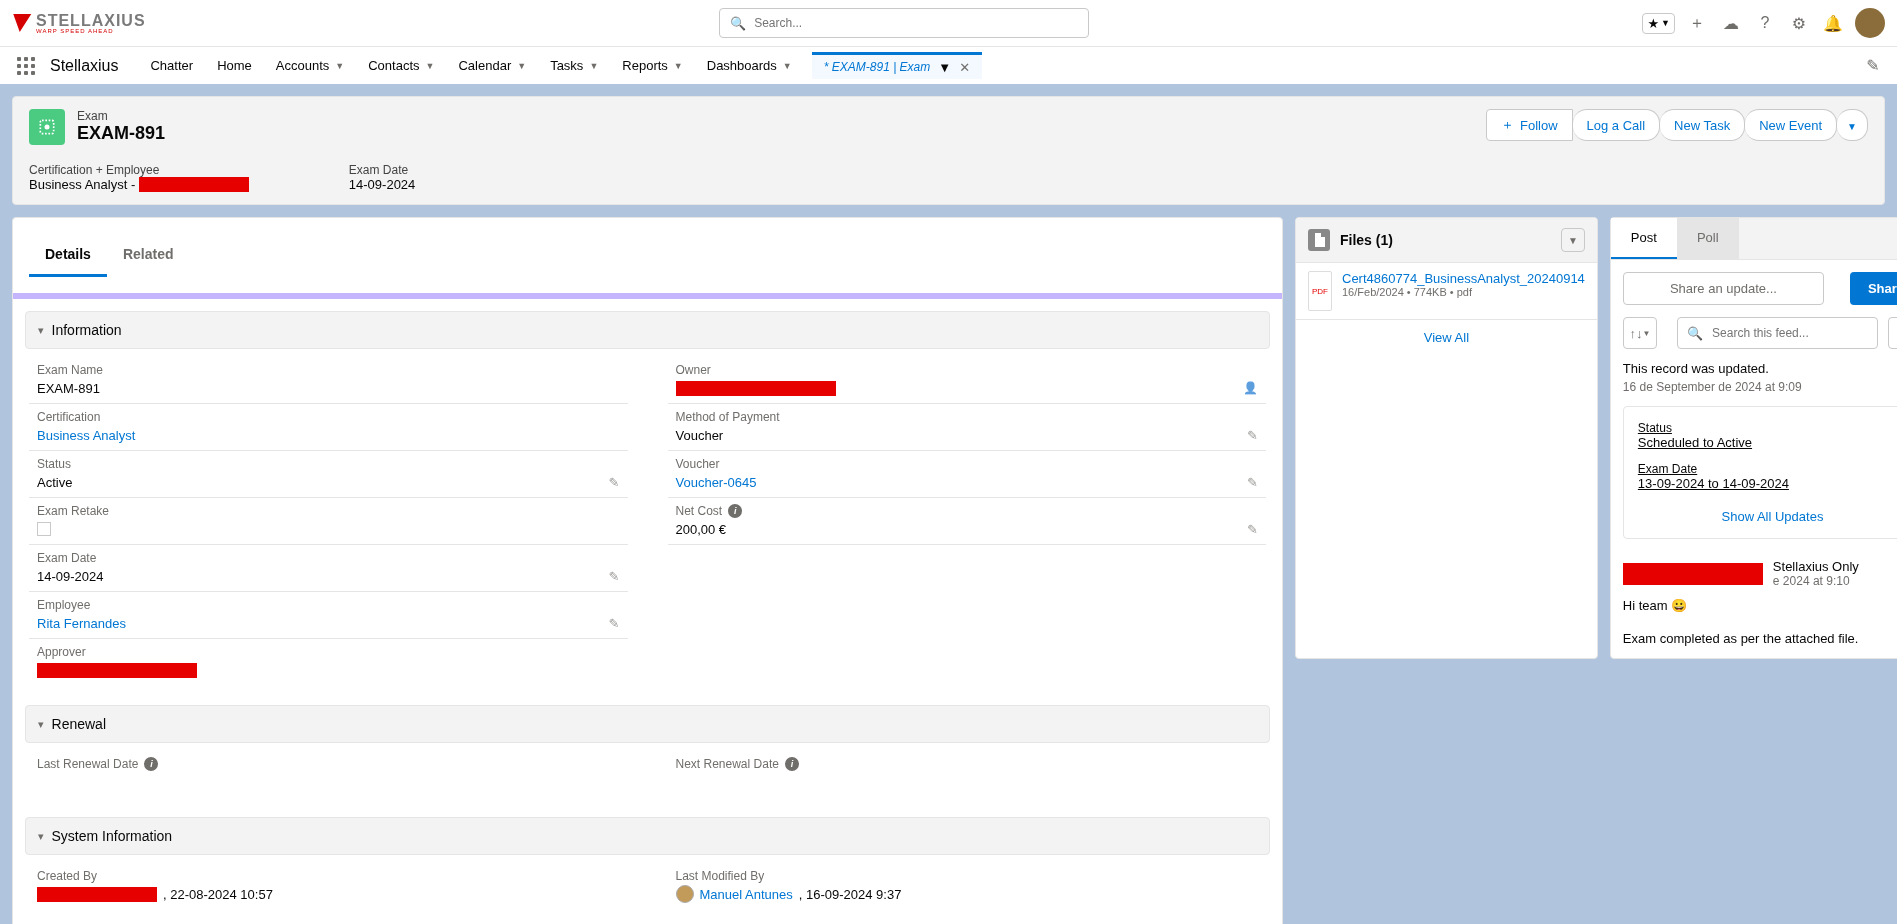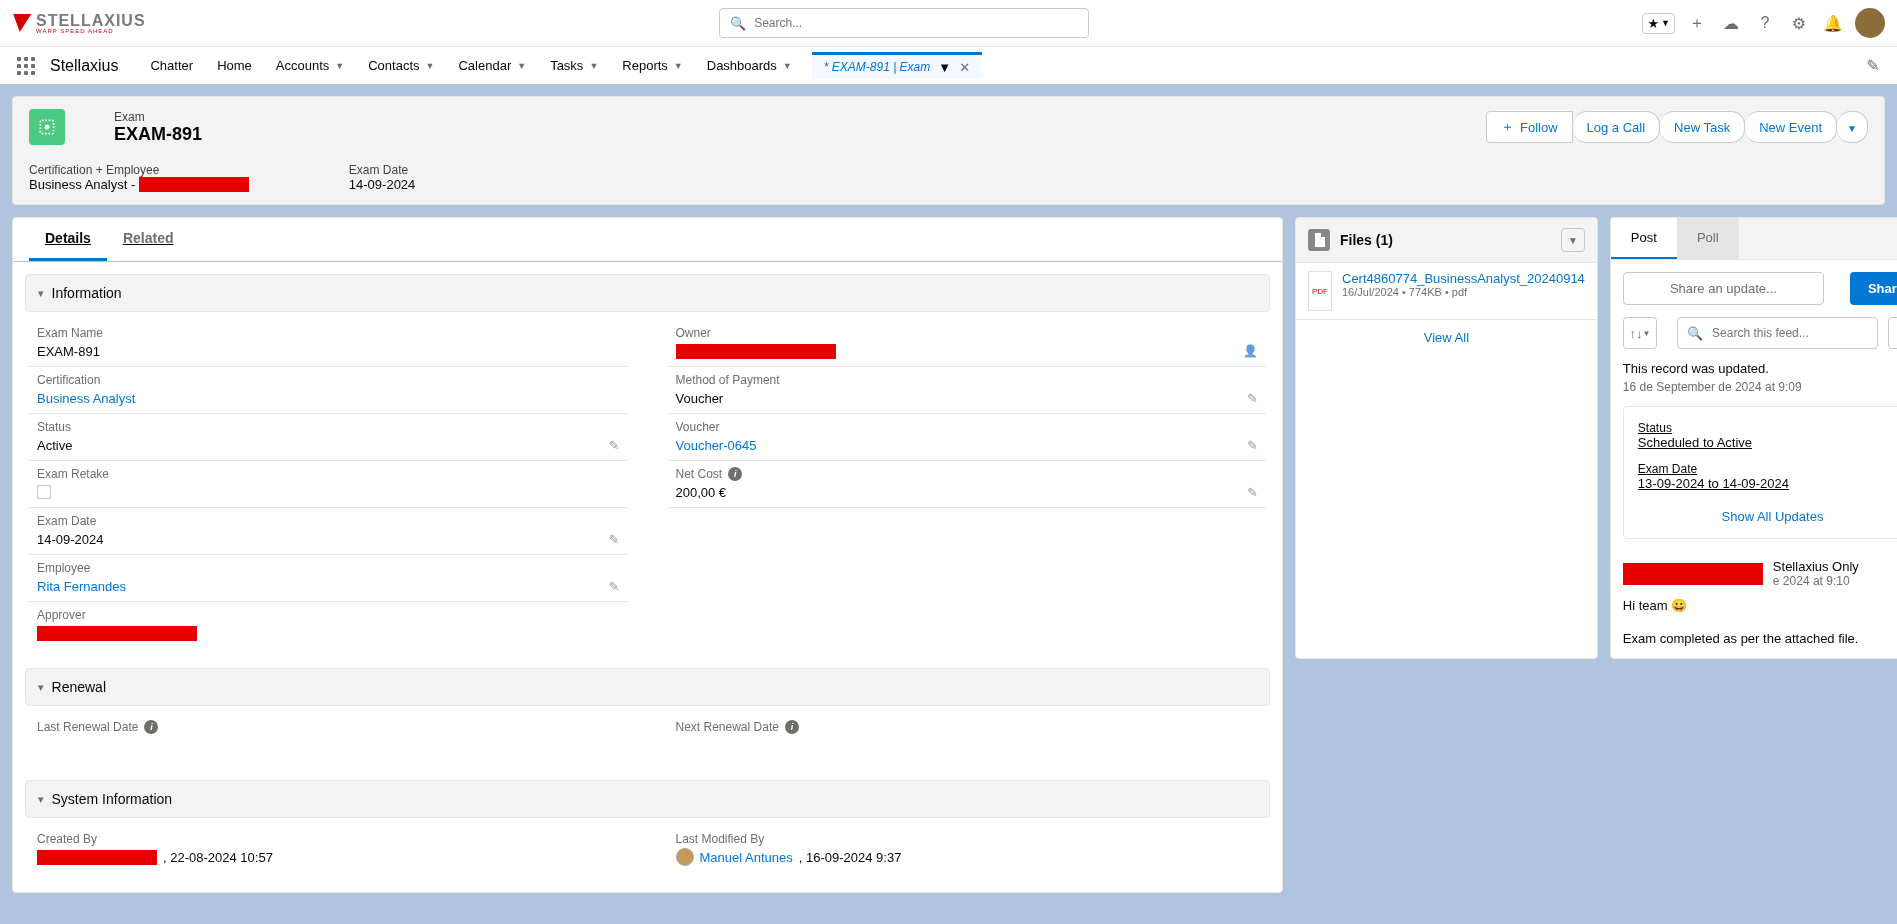--- a/index.html
+++ b/index.html
@@ -28,42 +28,42 @@
 .nav-item { padding: 12px 12px; height: 38px; display: flex; align-items: center; gap: 6px; font-size: 13px; color: #080707; cursor: pointer; }
 .nav-item .chev { font-size: 9px; color: #706e6b; }
 .nav-tab { display: flex; align-items: center; height: 27px; padding: 0 12px; gap: 8px; border-top: 3px solid #0176d3; background: #f3f9fe; margin-left: 8px; cursor:pointer;}
 .nav-tab .tab-label { font-style: italic; color: #0176d3; font-size: 12px; }
 .nav-tab .close { color: #706e6b; font-size: 13px; cursor: pointer; }
 .nav-right { margin-left: auto; }
 
 
 .page { padding: 12px; }
 .record-header { background: #f3f3f3; border-radius: 4px; padding: 12px 16px; border: 1px solid #e5e5e5;}
-.record-top { display: flex; align-items: center; gap: 37px; }
+.record-top { display: flex; align-items: flex-start; }
 .record-icon { width: 36px; height: 36px; background: #4bca81; border-radius: 4px; display: flex; align-items: center; justify-content: center; margin-right: 12px; }
 .record-icon svg { width: 20px; height: 20px; fill: #fff; }
 .record-obj { font-size: 12px; color: #444; }
 .record-title { font-size: 18px; font-weight: 700; }
 .record-actions { margin-left: auto; display: flex; gap: 0px; }
 .act-btn { background: #fff; border: 1px solid #c9c9c9; padding: 6px 14px; font-size: 13px; color: #0176d3; cursor: pointer; }
 .act-btn:first-child { border-radius: 4px 0 0 4px; display:flex; align-items:center; gap:6px;}
 .act-btn:not(:first-child) { border-left: none; border-radius: 14px; }
 .act-menu { border-radius: 0 4px 4px 0; border-left: none; padding: 6px 10px;}
 .record-meta { display: flex; gap: 100px; margin-top: 18px; }
 .meta-label { font-size: 12px; color: #444; }
 .meta-val { font-size: 13px; }
 .redact { background: #e60000; color: transparent; user-select: none; display:inline-block;text-align:right;}
 
 
 .cols { display: flex; gap: 12px; margin-top: 12px; align-items: flex-start;}
 .left-col { flex: 1; background: #fff; border-radius: 4px; border: 1px solid #e5e5e5;}
 .right-col { width: 590px; display: flex; flex-direction: row; gap: 12px; }
 
 
-.tabset { display: flex; border-bottom: 1px solid #c4b5fd; padding: 0 16px; text-decoration: underline; }
+.tabset { display: flex; border-bottom: 6px solid #c4b5fd; padding: 16px 16px; }
 .tabset .tab { padding: 12px 16px; font-size: 14px; font-weight: 600; color: #706e6b; cursor: pointer; }
 .tabset .tab.active { color: #080707; border-bottom: 3px solid #0176d3; }
 
 
 .section { margin: 12px; }
 .section-head { background: #f3f3f3; padding: 10px 12px; display: flex; align-items: center; gap: 8px; font-size: 14px; border-radius: 4px; border: 1px solid #e5e5e5;}
 .section-body { padding: 8px 4px; display: grid; grid-template-columns: 1fr 1fr; column-gap: 40px; }
 .field { padding: 6px 8px; border-bottom: 1px solid #e5e5e5; position: relative; }
 .field-label { font-size: 12px; color: #706e6b; margin-bottom: 2px; display: flex; align-items: center; gap: 6px;}
 .field-value { font-size: 13px; min-height: 18px; display: flex; align-items: center; gap: 6px;}
@@ -406,21 +406,21 @@
                 <path fill="#fff" d="M2 0h6l4 4v10H2z M8 0v4h4"></path>
               </svg>
           </span>
           <span class="title">Files (1)</span>
           <span class="menu">▼</span>
         </div>
         <div class="file-item">
           <div class="file-icon">PDF</div>
           <div>
             <a class="file-name">Cert4860774_BusinessAnalyst_20240914</a>
-            <div class="file-meta">16/Jul/2024 • 774KB • pdf</div>
+            <div class="file-meta">16/Feb/2024 • 774KB • pdf</div>
           </div>
         </div>
         <div class="card-footer"><a>View All</a></div>
       </div>
 
       <div class="card">
         <div class="feed-tabs">
           <div class="feed-tab active">Post</div>
           <div class="feed-tab">Poll</div>
           <div class="right-spacer" style="background:#f3f3f3;"></div>

